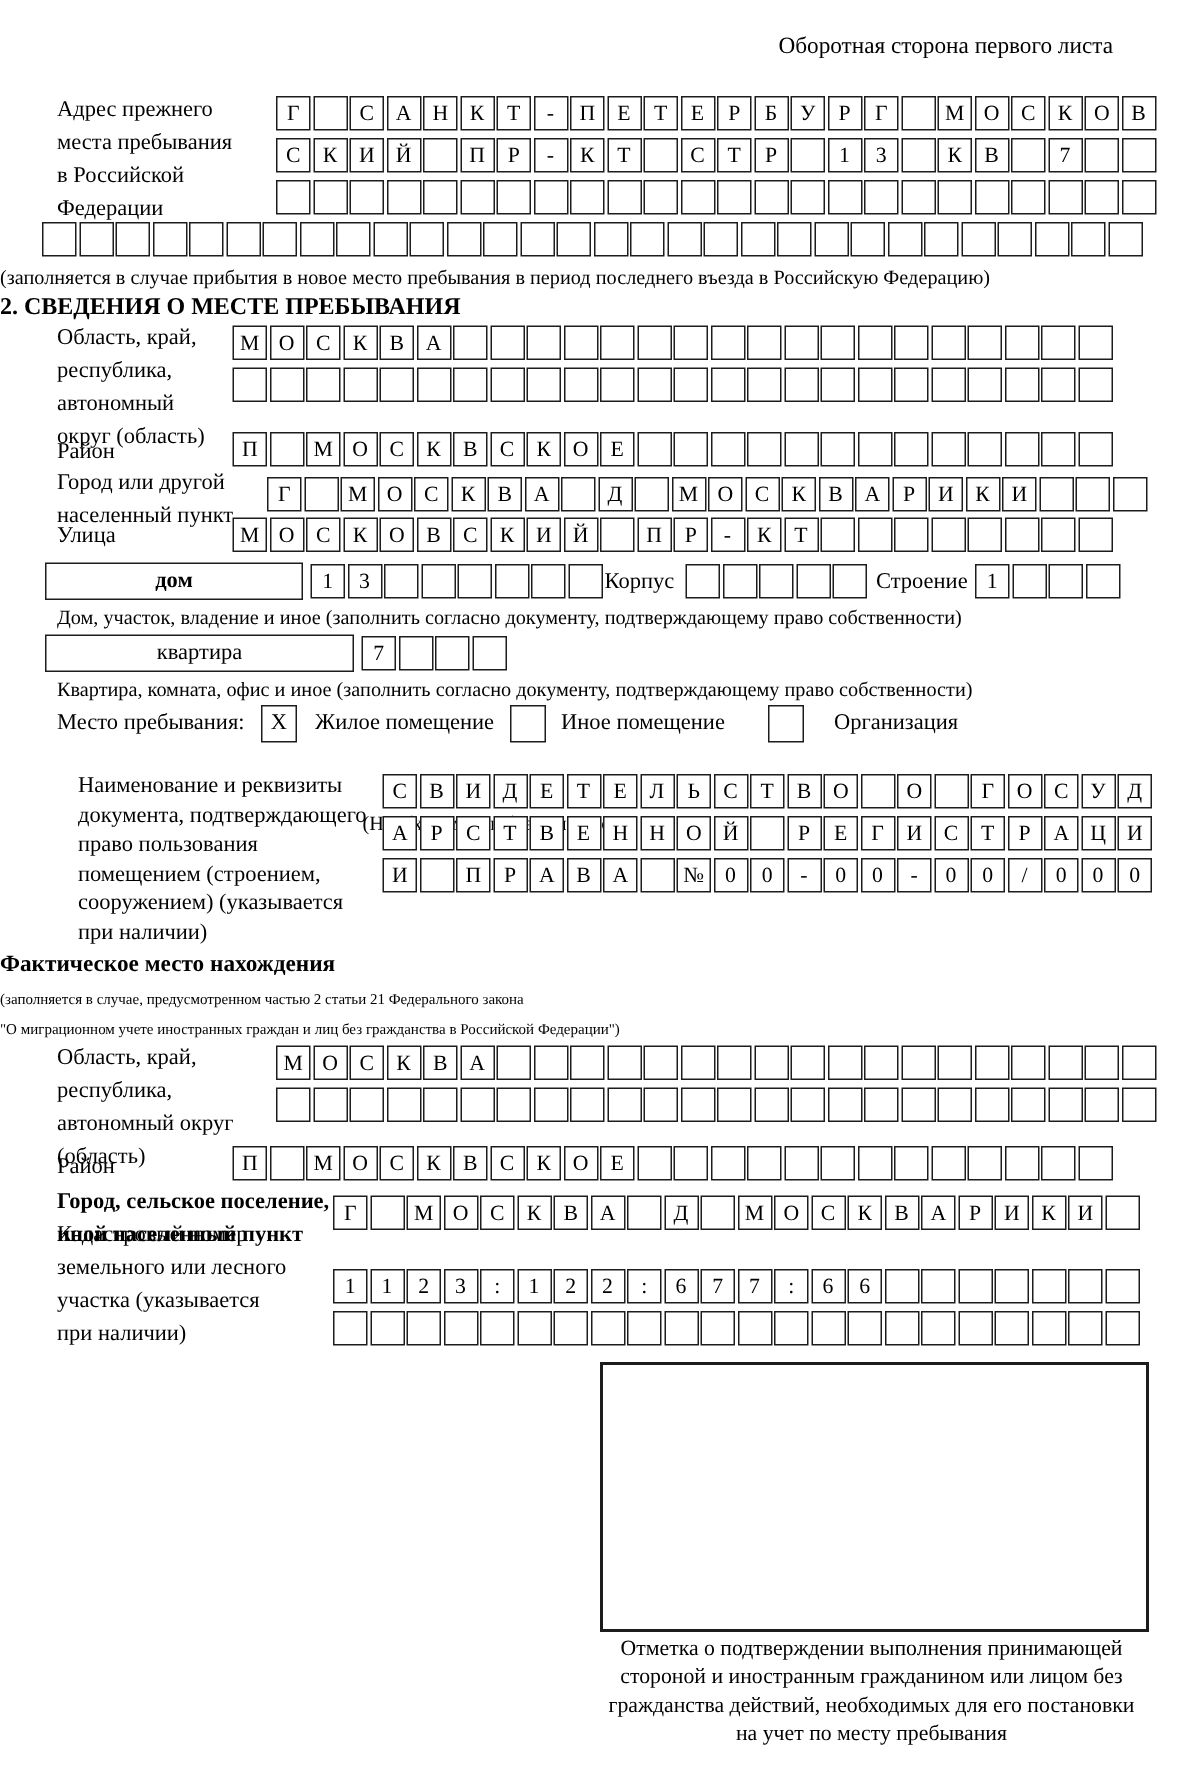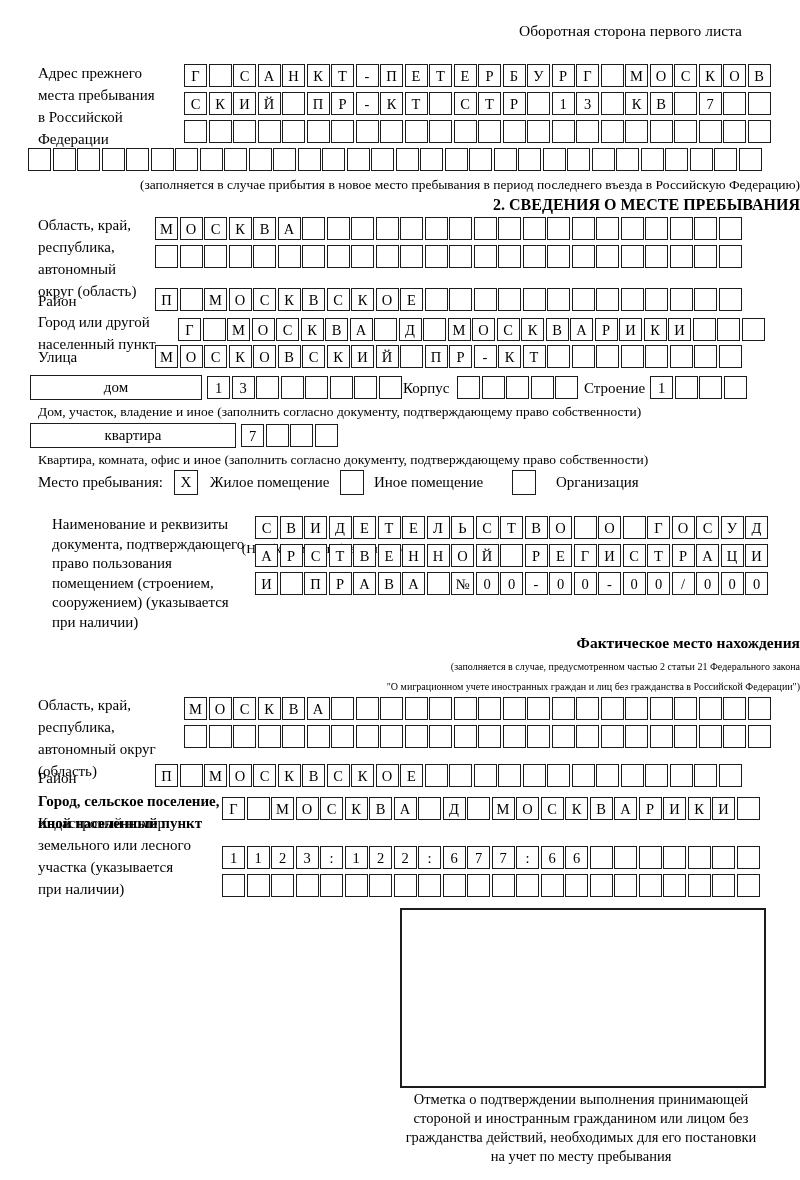--- a/index.html
+++ b/index.html
@@ -22,21 +22,21 @@
   .cellbox {
     position:absolute; box-sizing:border-box;
     width:24px; height:25px; border:1.6px solid #1c1c1c;
     display:flex; align-items:center; justify-content:center;
     font-size:15px; background:#fff;
   }
   .lbl { position:absolute; font-size:15px; line-height:22px; white-space:pre-line; }
   .lbl-tight { position:absolute; font-size:15px; line-height:19.5px; white-space:pre-line;margin-left:14px; }
   .cap { position:absolute; font-size:13.5px; white-space:pre-line; }
   .cap-md { position:absolute; font-size:10px; white-space:pre-line; }
-  .centered { left:0; width:800px; text-align:right; }
+  .centered { left:0; width:800px; text-align:left; }
   .title { position:absolute; font-weight:bold; font-size:16px; }
   .label-box {
     position:absolute; box-sizing:border-box;
     border:1.6px solid #1c1c1c; height:25px;
     display:flex; align-items:center; justify-content:center;
     font-size:15px; background:#fff;
   }
   .bigbox { position:absolute; border:2px solid #1c1c1c; background:#fff; }
   .note { position:absolute; font-size:14.5px; line-height:19px; text-align:center; white-space:pre-line; }
 </style>
@@ -298,21 +298,21 @@
     <span class="cell"></span>
     <span class="cell"></span>
     <span class="cell"></span>
     <span class="cell"></span>
     <span class="cell"></span>
     <span class="cell"></span>
     <span class="cell"></span>
     <span class="cell"></span>
   </div>
 
-<div class="label-box" style="left:30px; top:375px; width:172px;">дом</div>
+<div class="label-box" style="left:30px; top:375px; width:172px;font-weight:bold;">дом</div>
 <div class="row" style="left:207px; top:376px;">
     <span class="cell">1</span>
     <span class="cell">3</span>
     <span class="cell"></span>
     <span class="cell"></span>
     <span class="cell"></span>
     <span class="cell"></span>
     <span class="cell"></span>
     <span class="cell"></span>
   </div>

